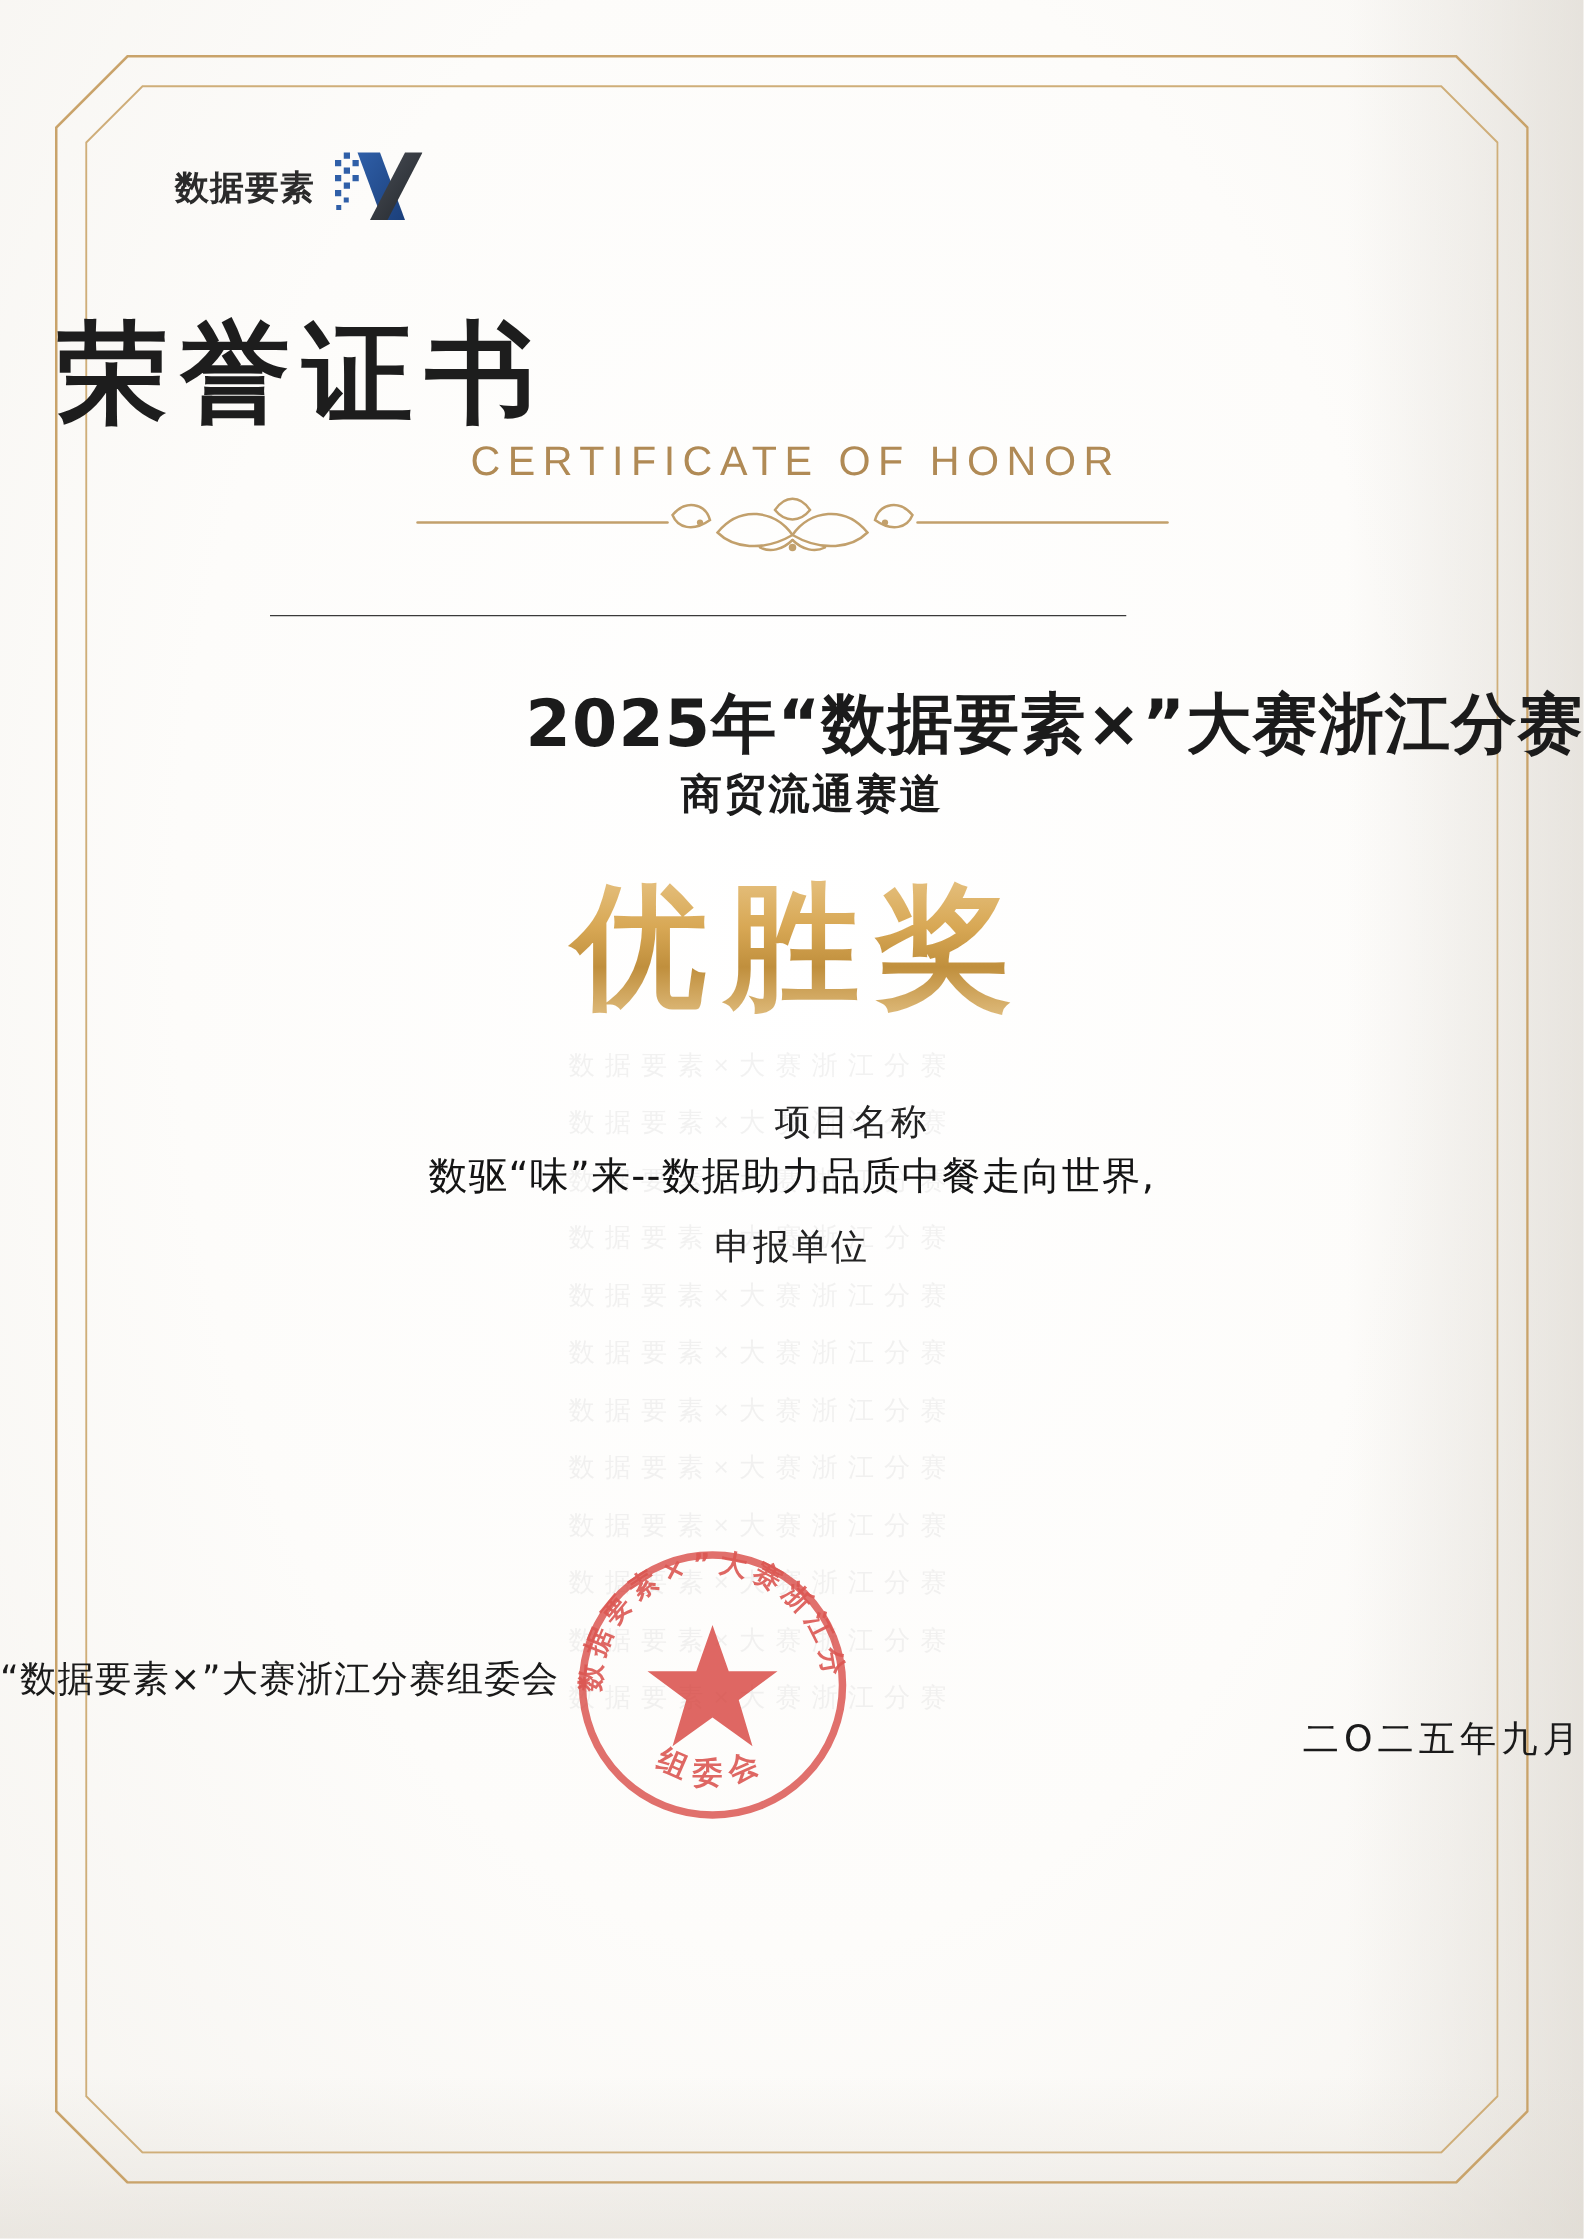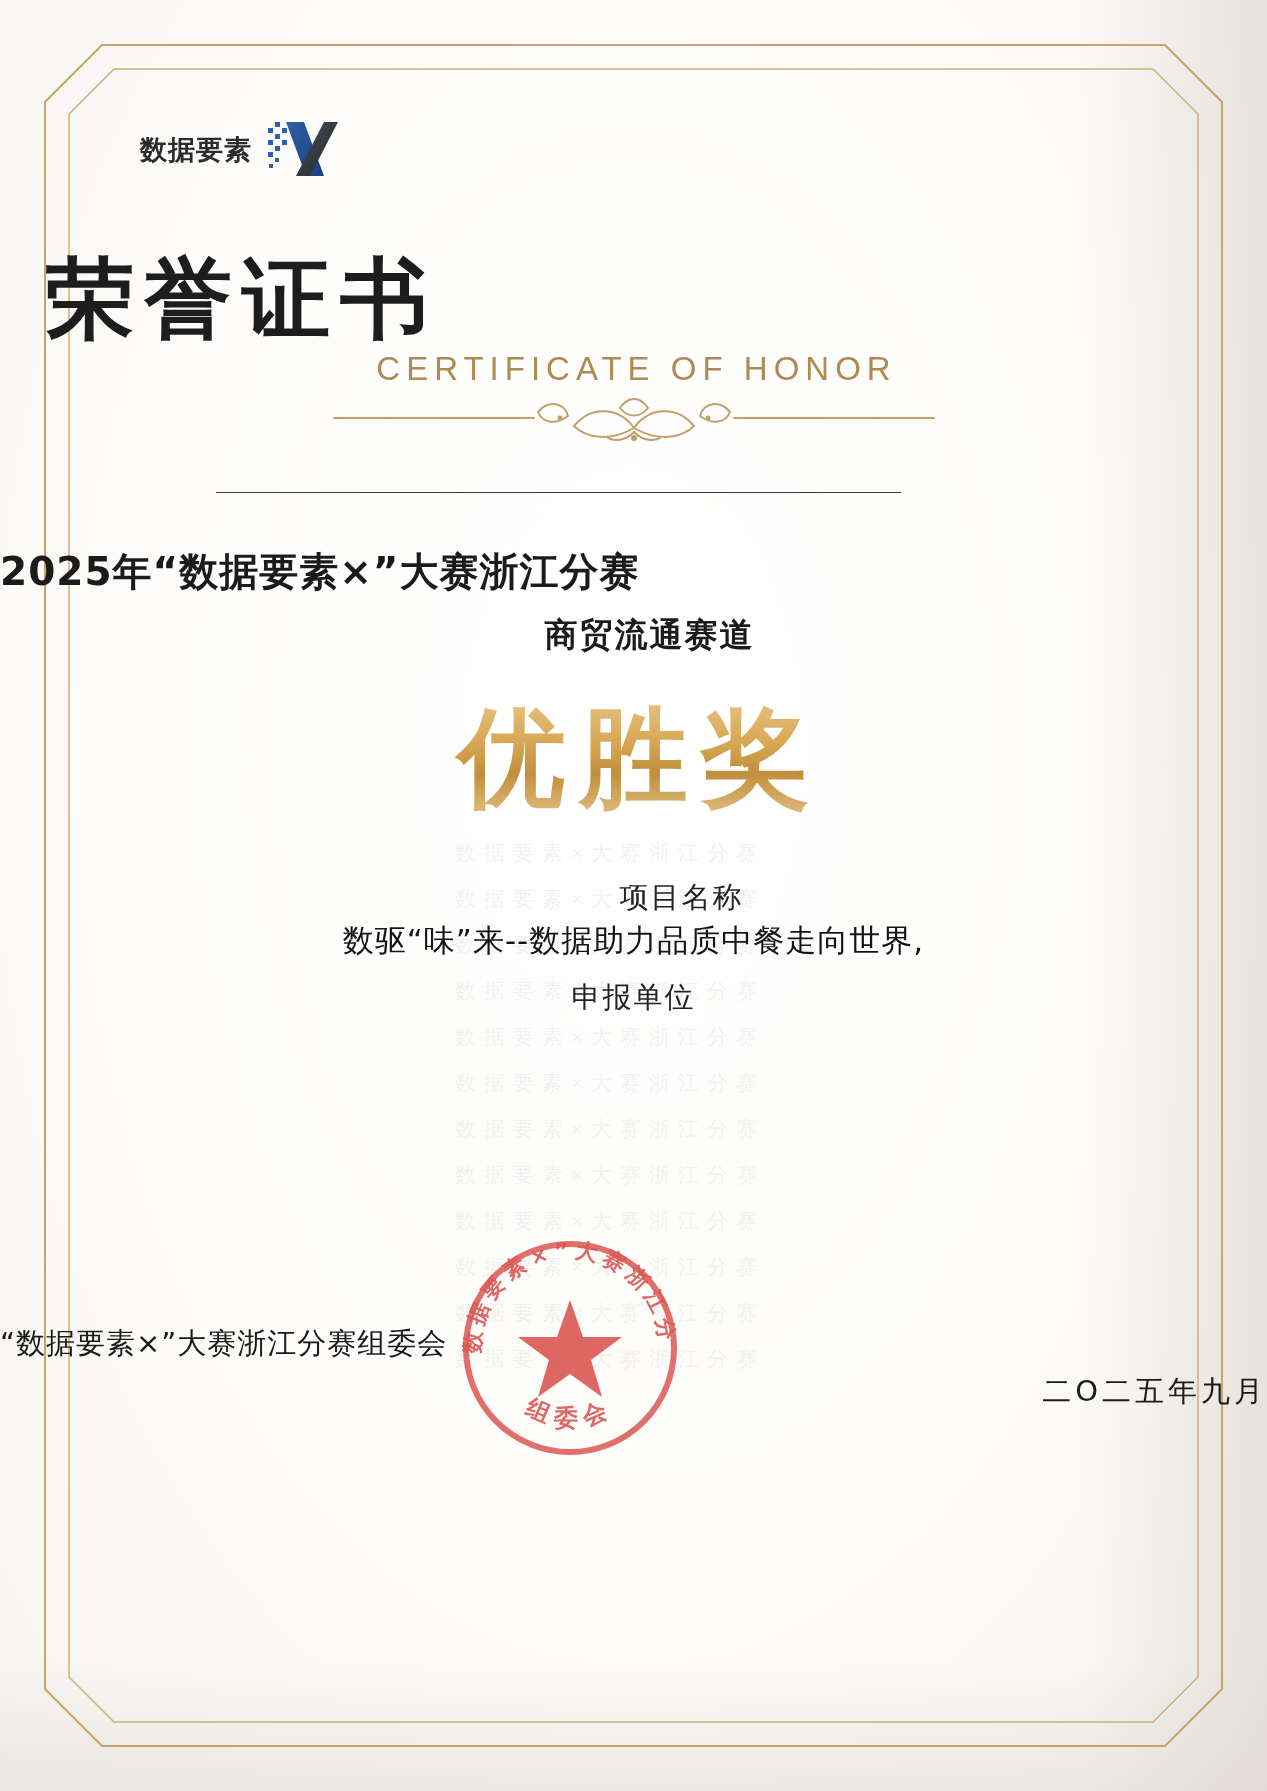--- a/index.html
+++ b/index.html
@@ -125,23 +125,23 @@
     width: 685px;
     height: 1px;
     background: #3a3a3a;
   }
 
   
   .comp-line1 {
     position: absolute;
     top: 545px;
     left: 0; width: 100%;
-    text-align: left;
-    font-family: "DejaVu Sans", "Liberation Sans", sans-serif;
-    font-size: 39px;
+    text-align: right;
+    font-family: "DejaVu Sans", "Liberation Sans", sans-serif;
+    font-size: 52px;
     font-weight: 700;
     color: #1b1b1b;
     letter-spacing: 1px;
   }
   .comp-line2 {
     position: absolute;
     top: 613px;
     left: 0; width: 100%;
     text-align: center;
     font-family: "DejaVu Sans", "Liberation Sans", sans-serif;

